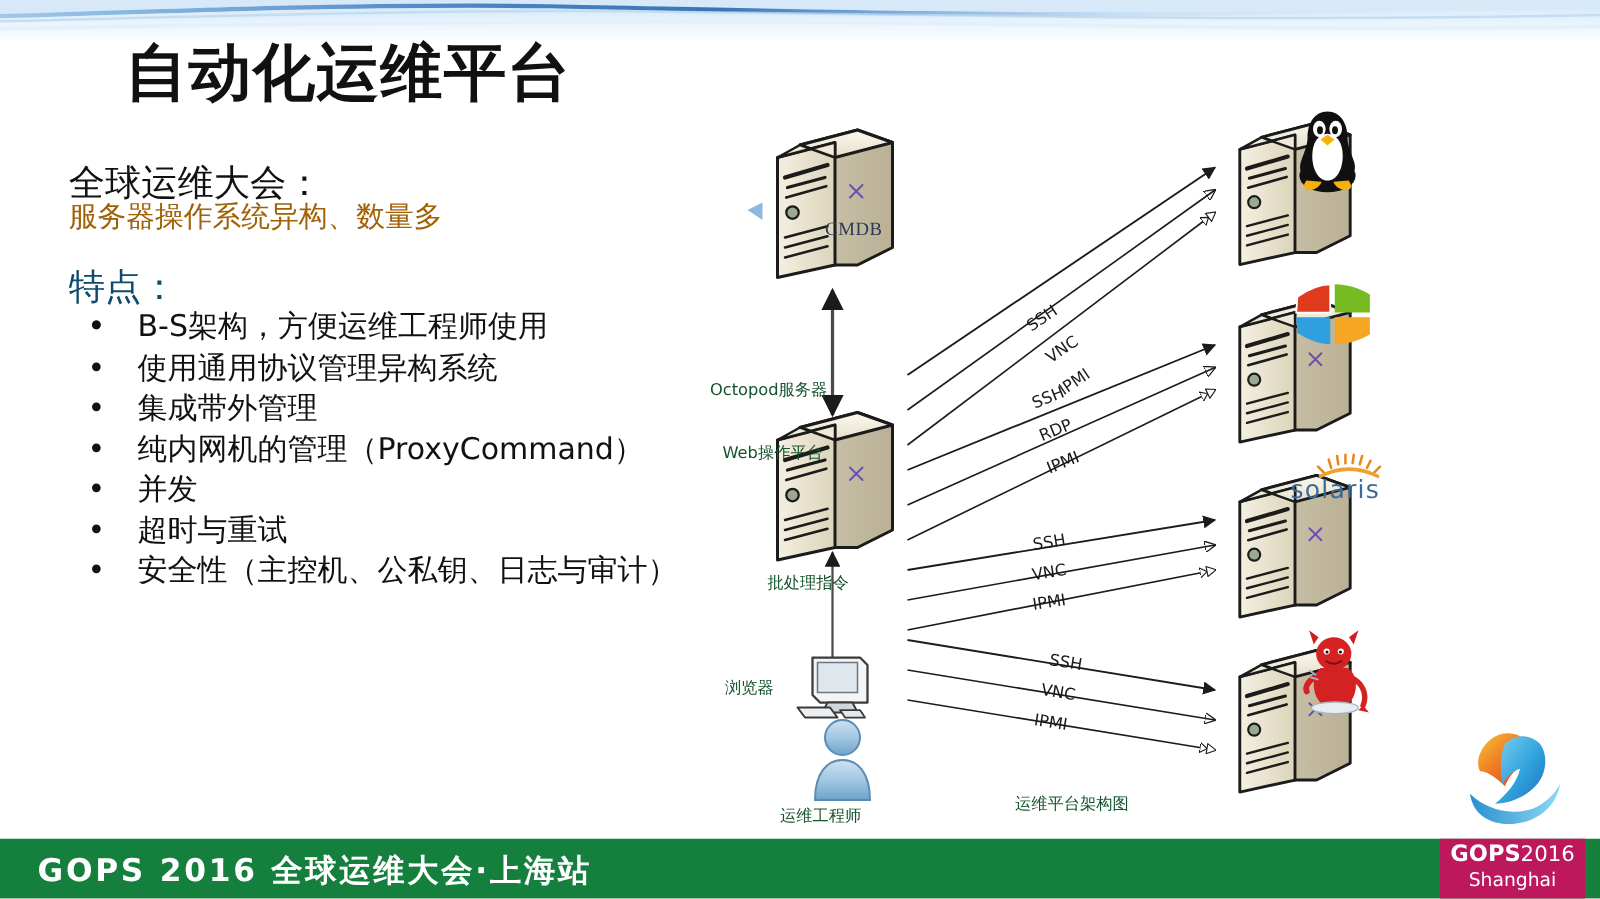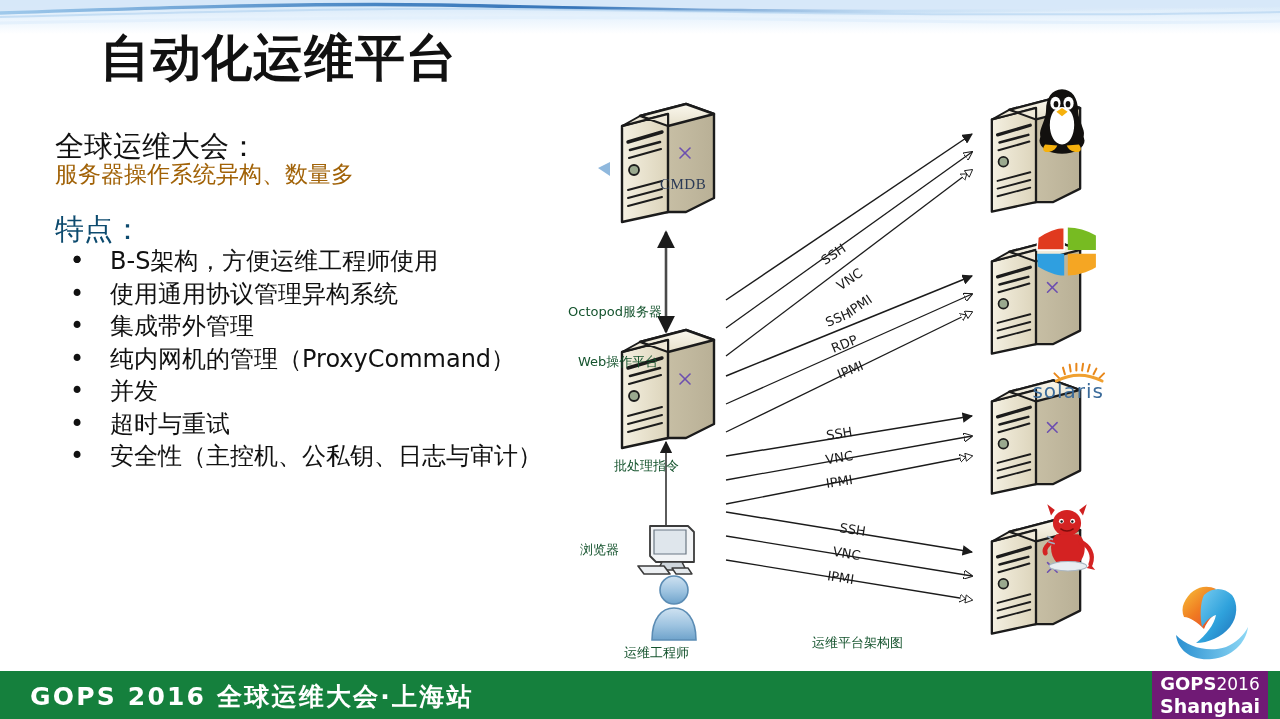--- a/index.html
+++ b/index.html
@@ -82,32 +82,32 @@
     color:#ffffff;font-size:25px;letter-spacing:2.2px;font-weight:700;
     font-family:"DejaVu Sans","Liberation Sans",sans-serif;
     white-space:nowrap;
   }
 
   .logo-box{
     position:absolute;right:12px;bottom:0;width:116px;height:150px;
   }
   .logo-mark{position:absolute;left:8px;top:4px;width:100px;height:100px;}
   .logo-plate{
-    position:absolute;left:0;bottom:0;width:116px;height:48px;background:#701a75;
+    position:absolute;left:0;bottom:0;width:116px;height:48px;background:#be185d;
   }
   .logo-line1{
     position:absolute;left:0;top:2px;width:116px;text-align:center;
     color:#fff;font-size:18px;font-weight:700;letter-spacing:0px;
     font-family:"DejaVu Sans","Liberation Sans",sans-serif;
     white-space:nowrap;
   }
   .logo-line1 .yr{font-weight:400;font-size:17px;}
   .logo-line2{
     position:absolute;left:0;top:24px;width:116px;text-align:center;
-    color:#fff;font-size:19px;font-weight:700;
+    color:#fff;font-size:15px;font-weight:400;
     font-family:"DejaVu Sans","Liberation Sans",sans-serif;
   }
   .svgtext{font-family:"DejaVu Sans","Liberation Sans",sans-serif;}
 </style>
 </head>
 <body>
 
 <div class="slide">
 
   <div class="top-banner">

